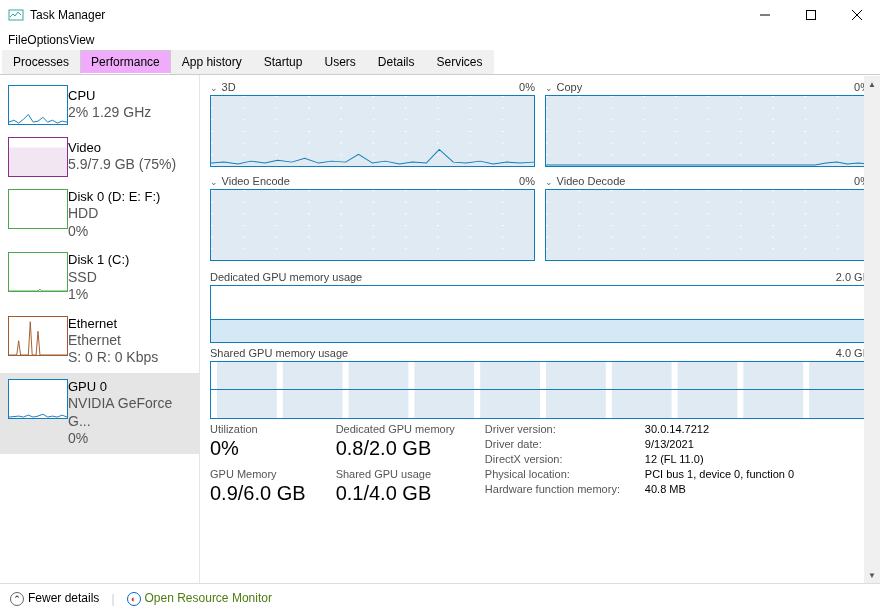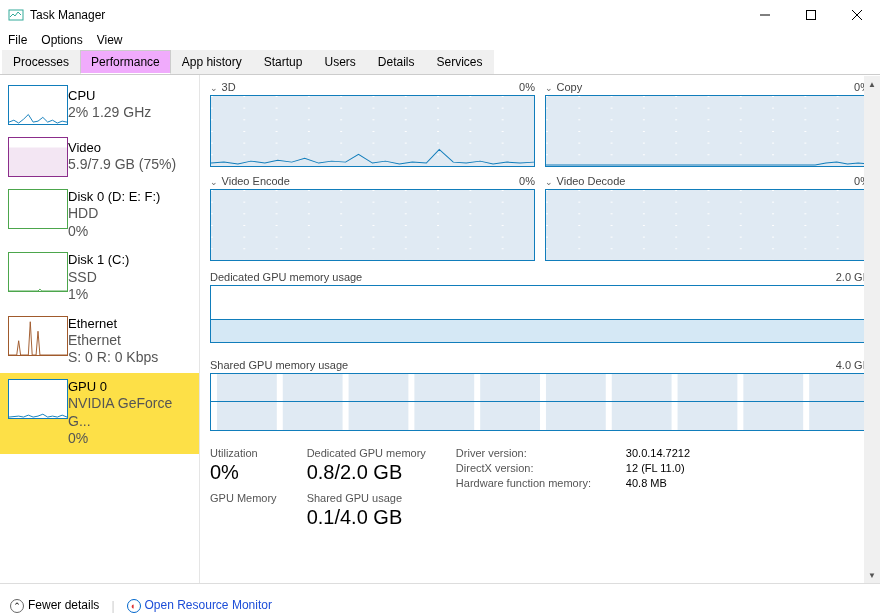--- a/index.html
+++ b/index.html
@@ -2,59 +2,59 @@
 <html><head>
 <meta charset="utf-8">
 <style>
 *{box-sizing:border-box;margin:0;padding:0;font-family:"Segoe UI",Arial,sans-serif}
 body{background:#fff;font-size:12px;color:#000;width:880px;height:613px;overflow:hidden;display:flex;flex-direction:column;position:relative}
 .titlebar{height:30px;display:flex;align-items:center;padding:0 0 0 8px}
 .titlebar .icon{width:16px;height:16px;margin-right:6px;display:flex;align-items:center}
 .titlebar .title{flex:1;font-size:12px}
 .winbtns{display:flex}
 .winbtn{width:46px;height:30px;display:flex;align-items:center;justify-content:center;font-size:10px}
-.menubar{height:20px;display:flex;align-items:center;padding:0 8px;gap:14px;font-size:12px}
+.menubar{height:20px;display:flex;align-items:center;padding:0 8px;font-size:12px}
 .menubar span{cursor:default}
 .tabs{display:flex;border-bottom:1px solid #ccc;padding-left:2px}
 .tab{padding:4px 10px;border:1px solid transparent;font-size:12px;background:#f0f0f0;margin-right:0;position:relative;top:0}
 .tab.active{background:#f0abfc;border:1px solid #ccc;border-bottom:1px solid #fff}
 .content{flex:1;display:flex;overflow:hidden}
 .sidebar{width:200px;border-right:1px solid #e5e5e5;overflow-y:auto;padding-top:4px}
 .sitem{display:flex;padding:6px 8px;cursor:default}
 .sitem.sel{background:#d9e8f7;background:#e5e5e5}
-.sitem.sel{background:#fde047}
+.sitem.sel{background:#e5e5e5}
 .thumb{width:60px;height:40px;border:1px solid #117dbb;background:#fff;flex-shrink:0;position:relative;overflow:hidden}
 .thumb.mem{border-color:#8b2d8b}
 .thumb.disk{border-color:#4ca64c}
 .thumb.eth{border-color:#a05a2c}
 .thumb.gpu{border-color:#117dbb}
 .thumb svg{position:absolute;bottom:0;left:0;width:100%;height:100%}
 .sinfo{display:flex;flex-direction:column;justify-content:center;line-height:1.25}
 .sinfo .t{font-size:13px}
 .sinfo .d{font-size:14px;color:#555}
 .main{flex:1;padding:6px 10px 6px 10px;overflow-y:auto;position:relative}
 .charts4{display:grid;grid-template-columns:1fr 1fr;gap:8px 10px;margin-bottom:10px}
 .chartbox{}
 .chartbox .hdr{display:flex;justify-content:space-between;font-size:11px;color:#444;margin-bottom:2px}
 .chartbox .hdr .chev{margin-right:4px;color:#666;font-size:9px}
 .chart{border:1px solid #117dbb;height:72px;background:linear-gradient(to bottom,transparent 0,transparent calc(100%/6 - 1px),#e0eaf3 calc(100%/6 - 1px),#e0eaf3 calc(100%/6)) repeat-y,linear-gradient(to right,transparent 0,transparent calc(100%/10 - 1px),#e0eaf3 calc(100%/10 - 1px),#e0eaf3 calc(100%/10)) repeat-x;background-size:100% calc(100%/6),calc(100%/10) 100%;position:relative;overflow:hidden}
 .chart svg{position:absolute;bottom:0;left:0;width:100%;height:100%}
-.memchart{margin-bottom:16px}
+.memchart{margin-bottom:4px}
 .memchart .hdr{display:flex;justify-content:space-between;font-size:11px;color:#444;margin-bottom:2px}
 .memchart .bar{border:1px solid #117dbb;height:58px;background:linear-gradient(to bottom,transparent 0,transparent calc(50% - 1px),#117dbb calc(50% - 1px),#117dbb 50%,transparent 50%) ,linear-gradient(to right,transparent 0,transparent calc(100%/10 - 1px),#e0eaf3 calc(100%/10 - 1px),#e0eaf3 calc(100%/10)) repeat-x;background-size:100% 100%,calc(100%/10) 100%}
 .stats{display:flex;gap:30px;font-size:11px}
 .statcol{display:flex;flex-direction:column;gap:2px}
 .statlbl{color:#555;font-size:11px}
 .statval{font-size:20px;margin-bottom:6px}
-.proprow{display:flex;gap:10px}
+.proprow{display:flex;gap:0}
 .proprow .k{width:160px;color:#555}
-.footer{height:30px;border-top:1px solid #ddd;display:flex;align-items:flex-end;padding:0 10px;gap:12px;font-size:12px}
+.footer{height:30px;border-top:1px solid #ddd;display:flex;align-items:center;padding:0 10px;gap:12px;font-size:12px}
 .footer .div{color:#ccc}
 .circ{display:inline-flex;width:14px;height:14px;border:1px solid #666;border-radius:50%;align-items:center;justify-content:center;font-size:9px;margin-right:4px}
-.link{color:#1d4ed8}
+.link{color:#4d7c0f}
 .scrollbar{position:absolute;right:0;top:76px;bottom:30px;width:16px;background:#f0f0f0;display:flex;flex-direction:column}
 .sbtn{height:16px;display:flex;align-items:center;justify-content:center;font-size:8px;color:#555}
 .strack{flex:1}
 </style>
 </head>
 <body>
 
 <div class="titlebar">
   <span class="icon">
     <svg viewBox="0 0 16 16">
@@ -225,35 +225,44 @@
           <span>4.0 GB</span>
         </div>
       <div class="bar"></div>
     </div>
 
     <div class="stats">
       <div class="statcol">
         <span class="statlbl">Utilization</span>
         <span class="statval">0%</span>
         <span class="statlbl">GPU Memory</span>
+        <span class="statval">0.9/6.0 GB</span>
       </div>
       <div class="statcol">
         <span class="statlbl">Dedicated GPU memory</span>
         <span class="statval">0.8/2.0 GB</span>
         <span class="statlbl">Shared GPU usage</span>
         <span class="statval">0.1/4.0 GB</span>
       </div>
       <div class="statcol" style="gap:3px">
         <div class="proprow">
             <span class="k">Driver version:</span>
             <span>30.0.14.7212</span>
           </div>
         <div class="proprow">
+            <span class="k">Driver date:</span>
+            <span>9/13/2021</span>
+          </div>
+        <div class="proprow">
             <span class="k">DirectX version:</span>
             <span>12 (FL 11.0)</span>
+          </div>
+        <div class="proprow">
+            <span class="k">Physical location:</span>
+            <span>PCI bus 1, device 0, function 0</span>
           </div>
         <div class="proprow">
             <span class="k">Hardware function memory:</span>
             <span>40.8 MB</span>
           </div>
       </div>
     </div>
   </div>
 </div>
 

